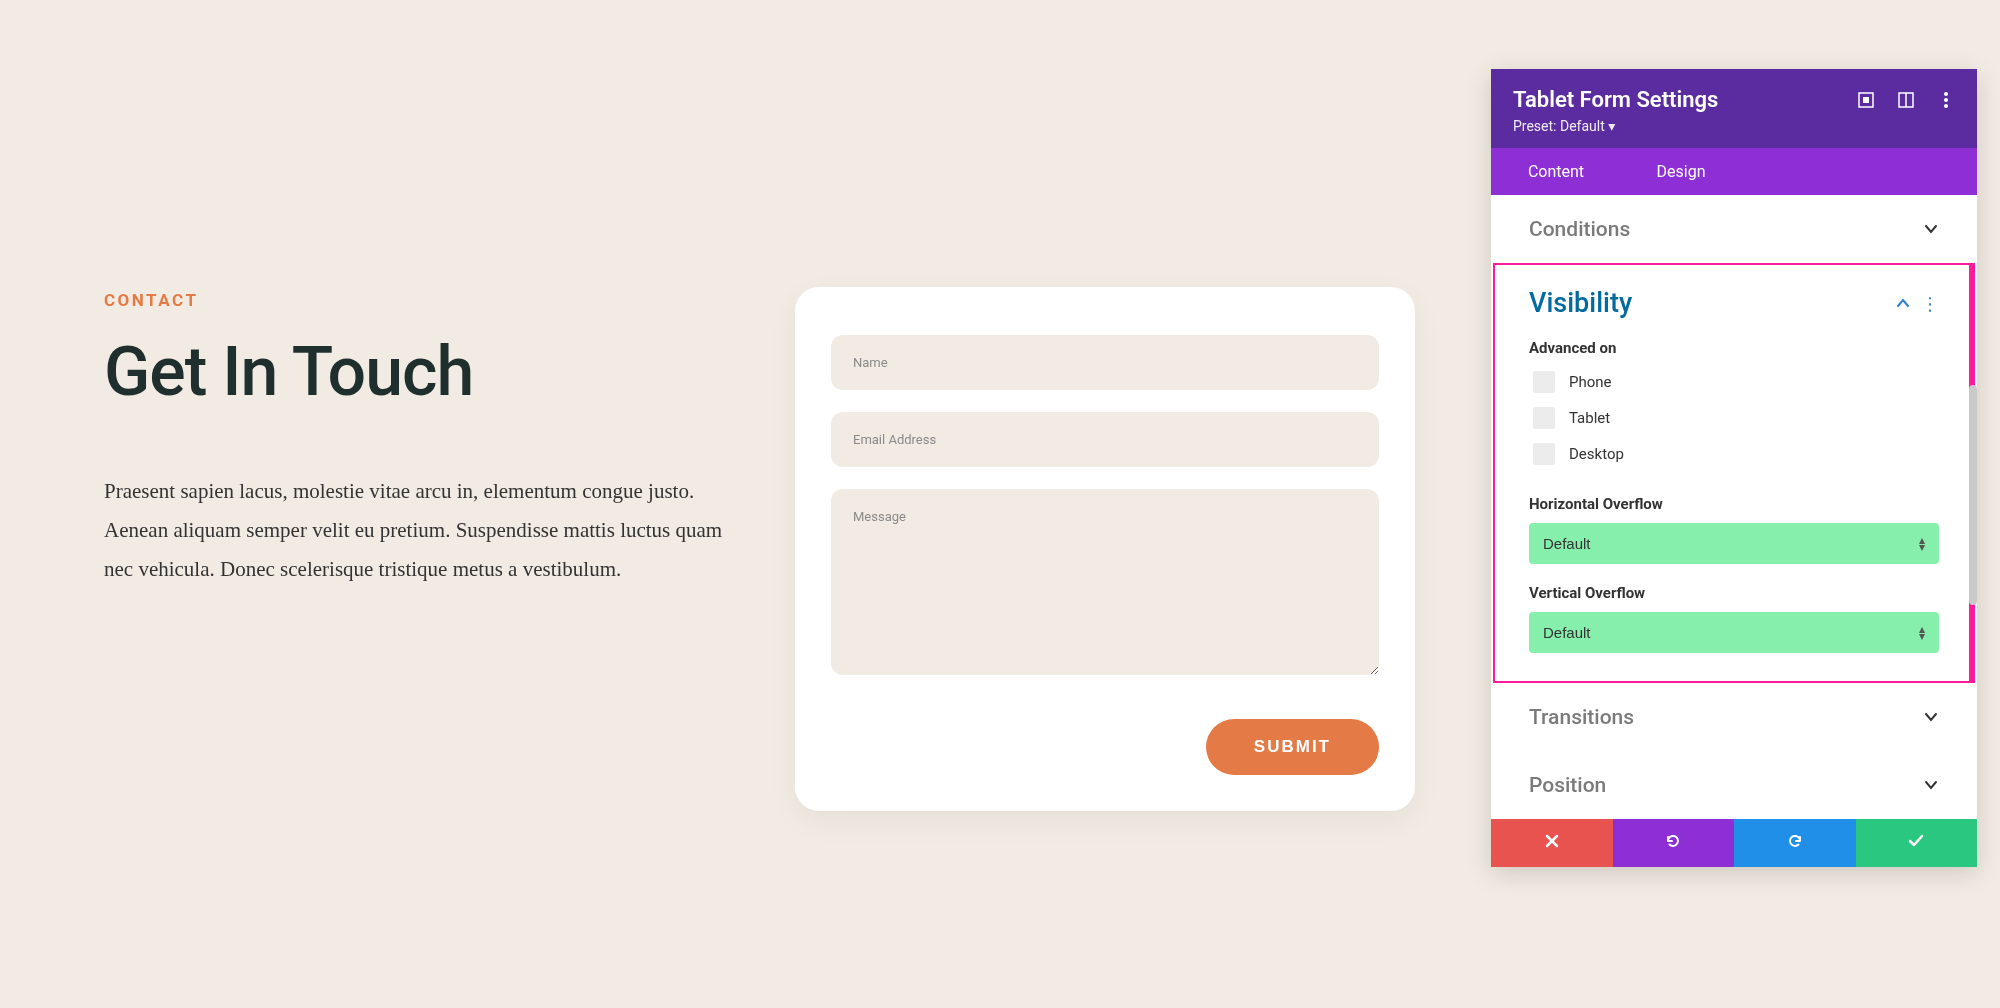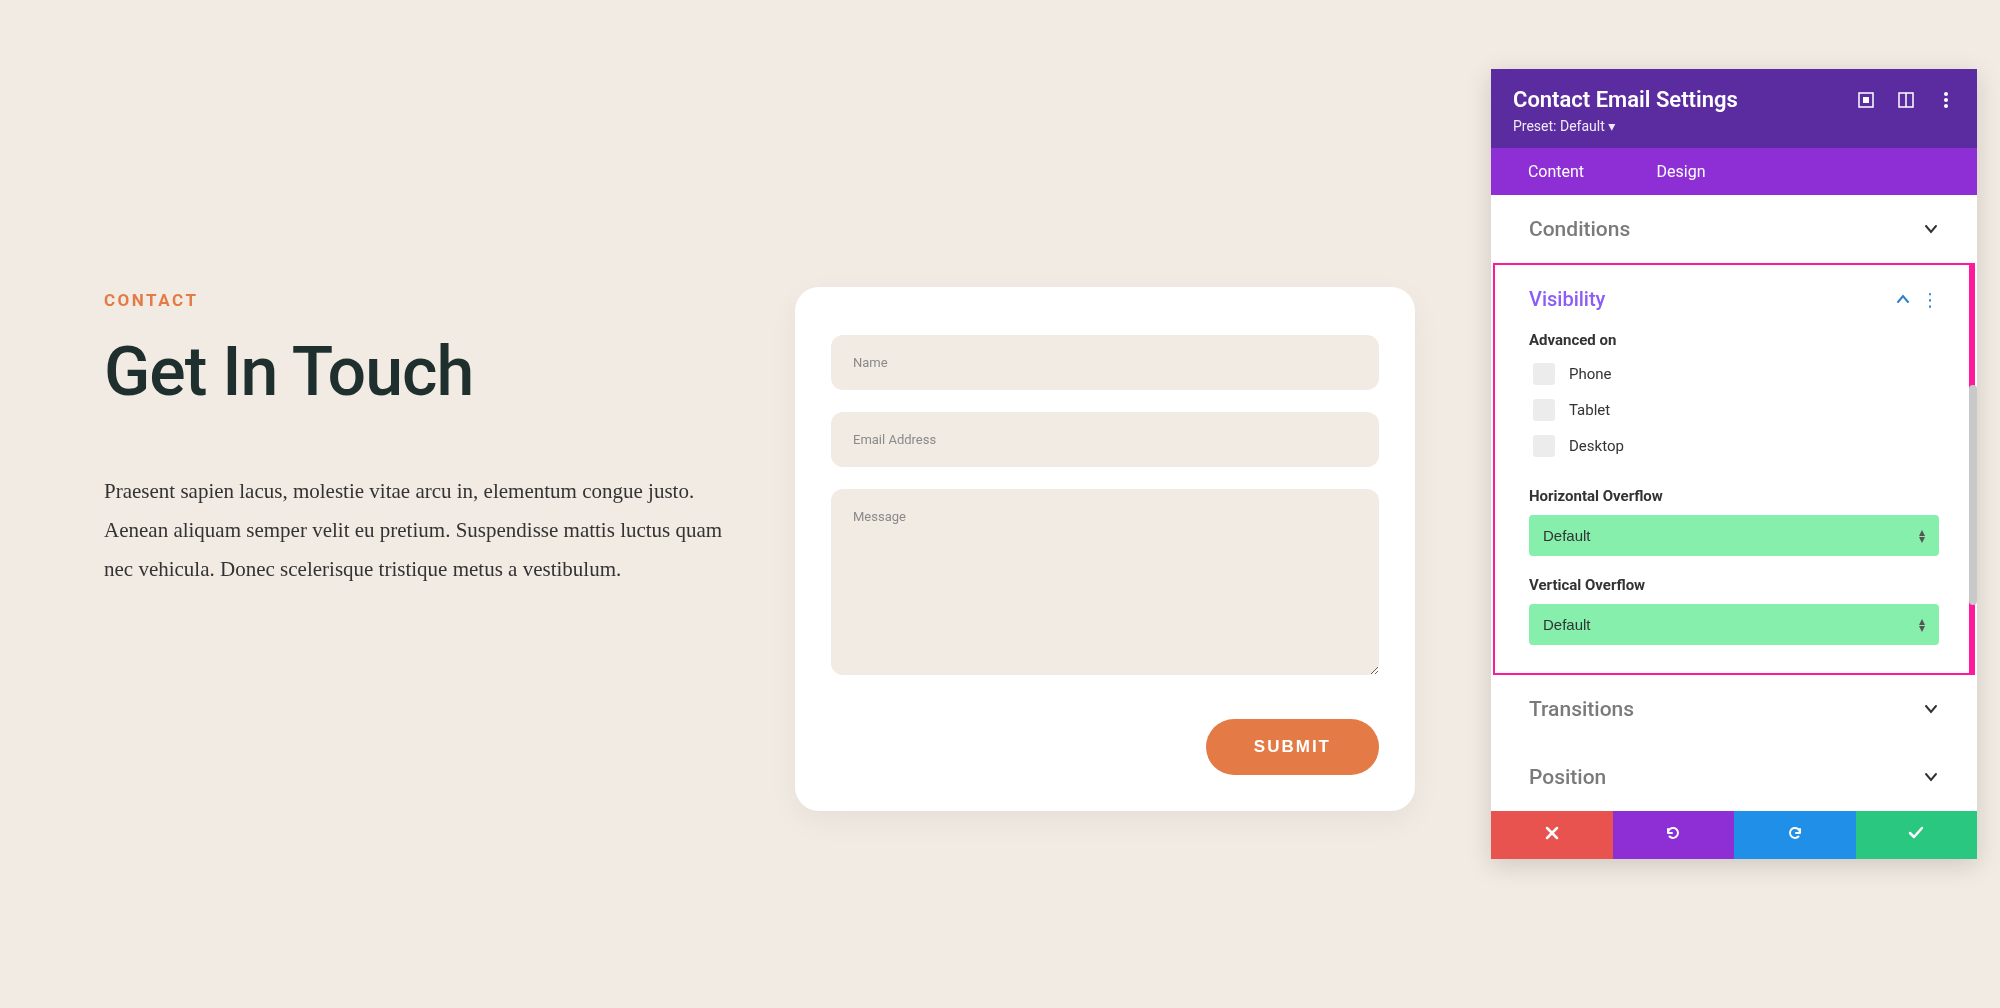--- a/index.html
+++ b/index.html
@@ -152,21 +152,21 @@
     content:"";
     position:absolute; right:-2px; top:0; bottom:0; width:6px;
     background:#ff1a9c;
   }
   .vis-head {
     display: flex;
     align-items: center;
     justify-content: space-between;
     padding: 22px 34px 14px 34px;
   }
-  .vis-title { font-size: 20px; color: #8b5cf6; font-weight: 500; }
+  .vis-title { font-size: 27px; color: #0369a1; font-weight: 500; }
   .vis-head-right { display:flex; align-items:center; gap:10px; }
   .vis-head .chev svg path { stroke:#2f7fd1; }
   .vdots { color:#2f7fd1; font-size:18px; cursor:pointer; }
 
   .sub-label { font-size: 15px; font-weight:700; color:#333; padding: 6px 34px 10px 34px; }
   .chk-row { display:flex; align-items:center; gap:14px; padding: 4px 34px 10px 38px; }
   .chk { width:22px; height:22px; background:#ececec; border-radius:3px; cursor:pointer; }
   .chk-label { font-size:15px; color:#333; }
 
   .field-label { font-size:15px; font-weight:700; color:#333; padding: 20px 34px 10px 34px; }
@@ -215,21 +215,21 @@
   <textarea class="field" placeholder="Message" style=""></textarea>
   <div class="submit-row">
     <button class="submit-btn">SUBMIT</button>
   </div>
 </div>
 
 <div class="panel">
 
   <div class="panel-header">
     <div class="panel-title-row">
-      <div class="panel-title">Contact Email Settings</div>
+      <div class="panel-title">Tablet Form Settings</div>
       <div class="panel-header-icons">
         <span class="hicon">
           <svg width="16" height="16" viewBox="0 0 16 16" fill="none">
               <rect x="1" y="1" width="14" height="14" stroke="#fff" stroke-width="1.5"></rect>
               <rect x="5" y="5" width="6" height="6" fill="#fff"></rect>
             </svg>
         </span>
         <span class="hicon">
           <svg width="16" height="16" viewBox="0 0 16 16" fill="none">
               <rect x="1" y="1" width="14" height="14" stroke="#fff" stroke-width="1.5"></rect>

